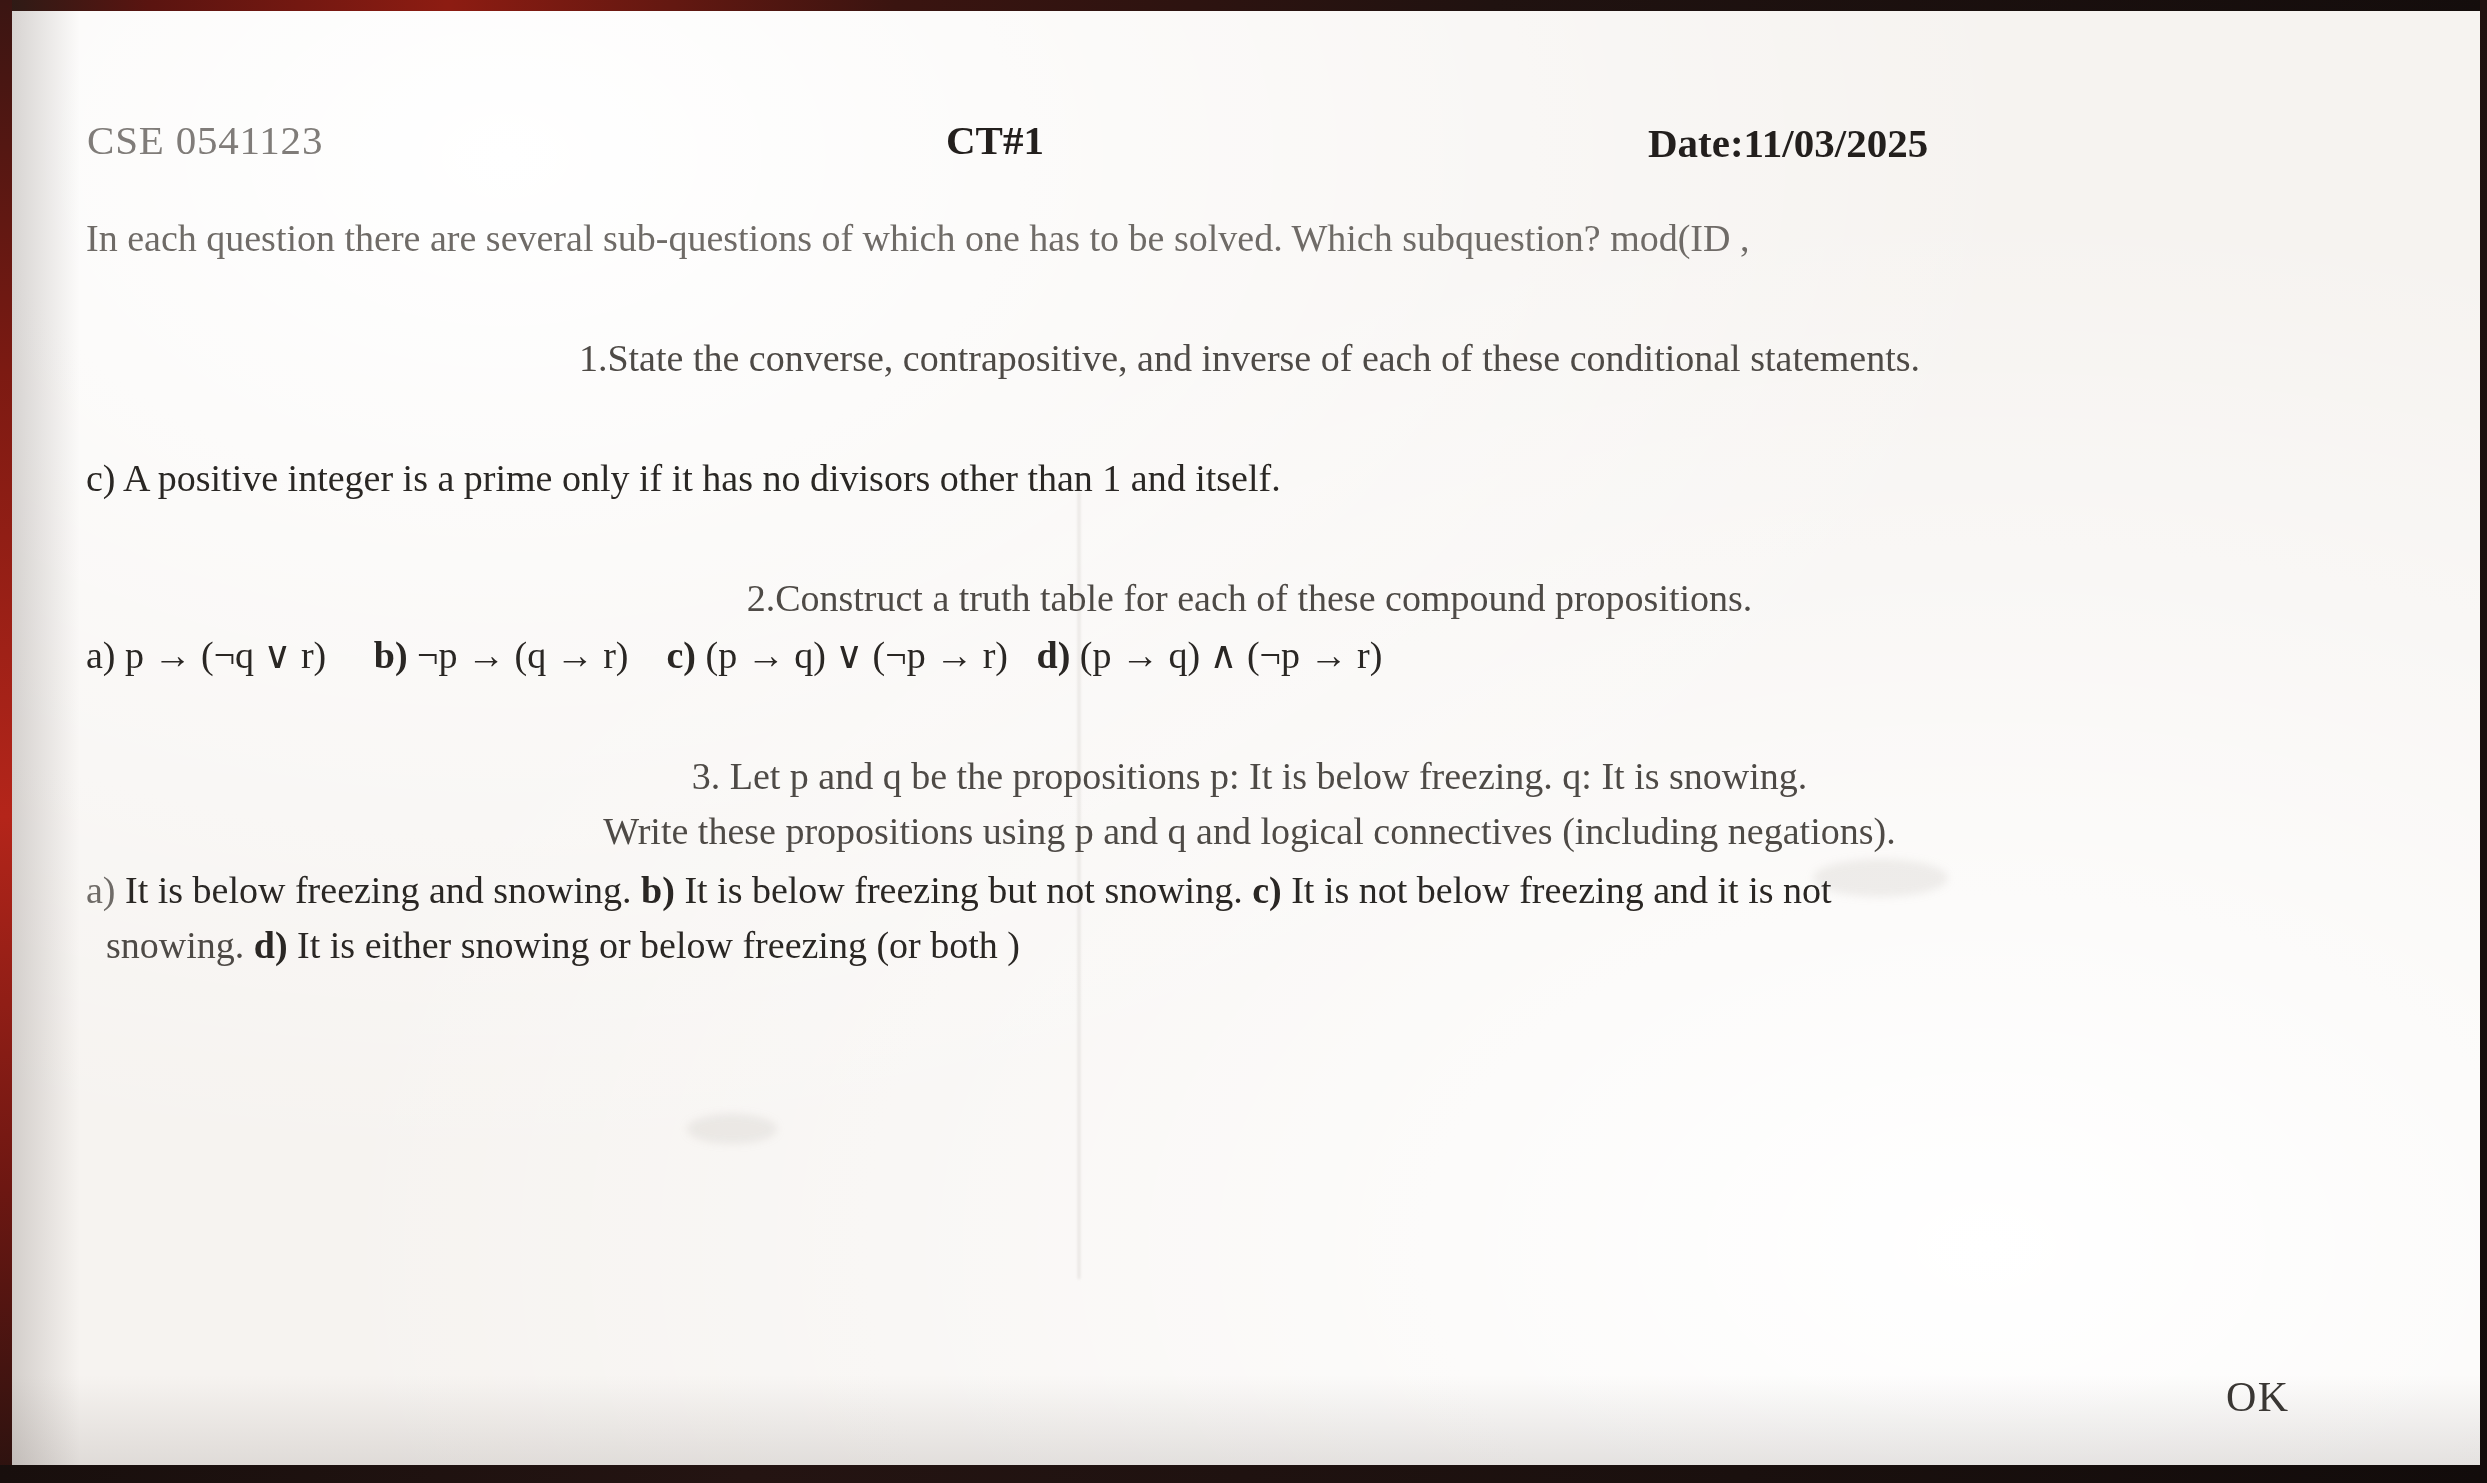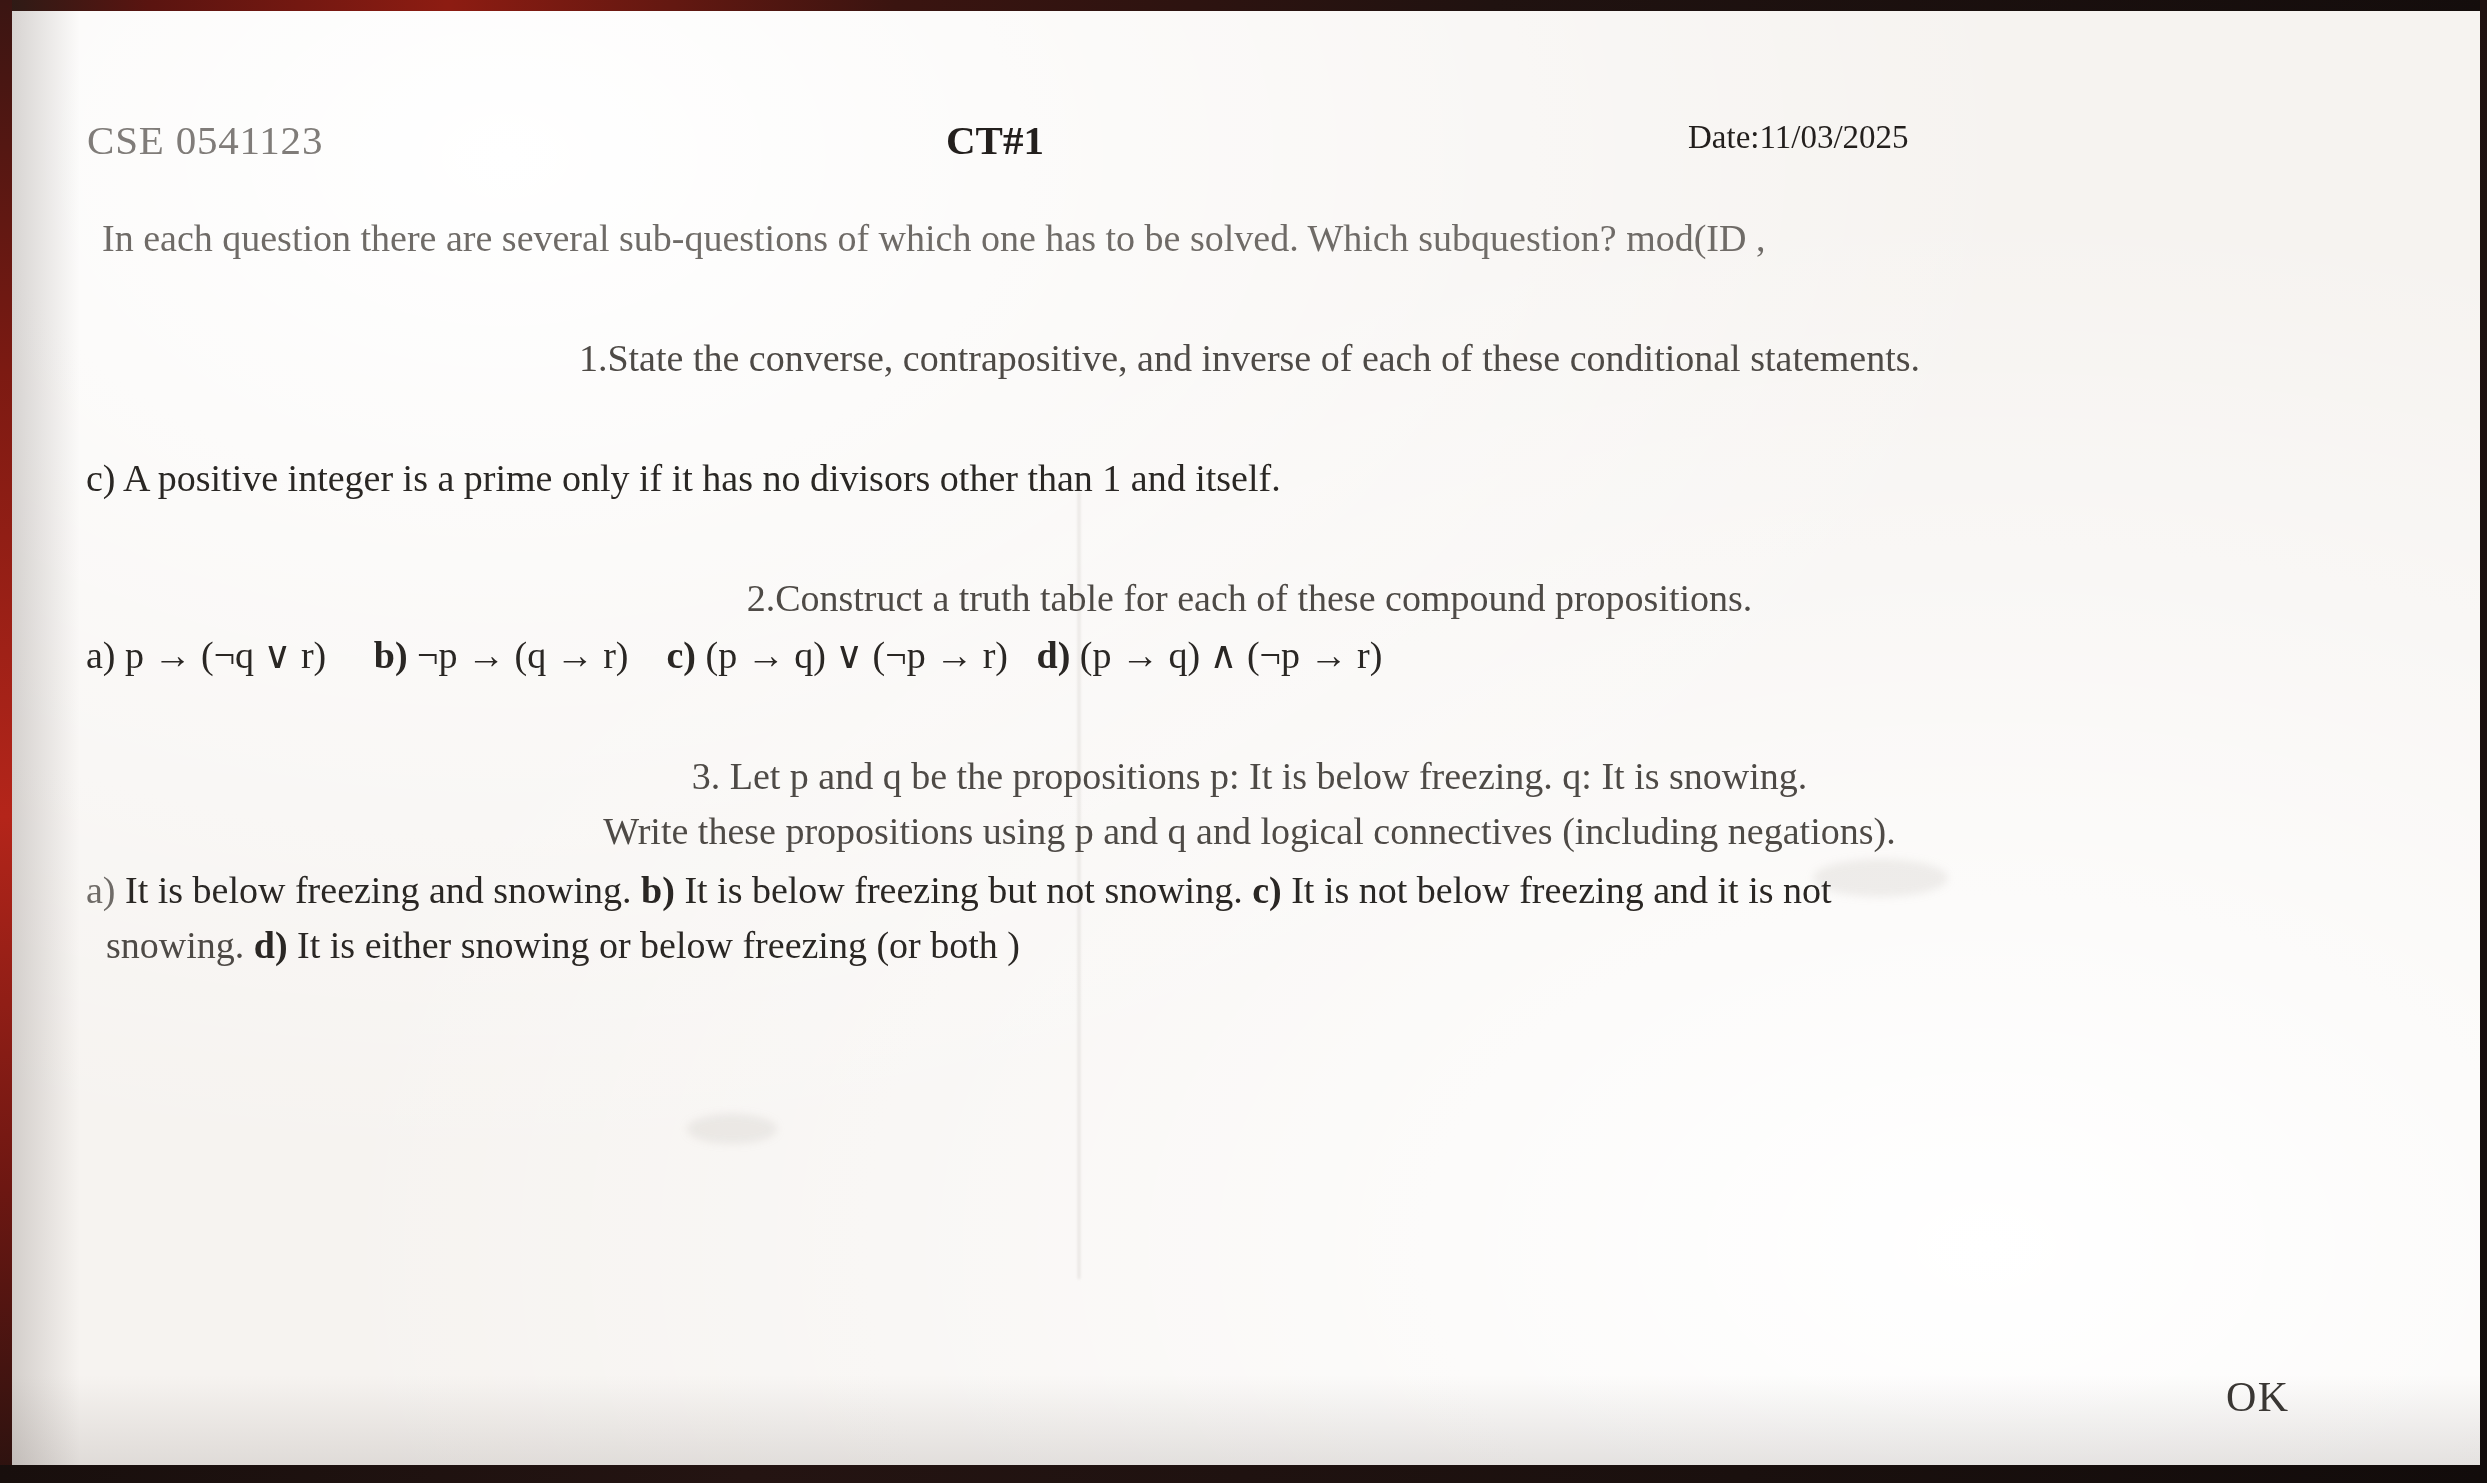--- a/index.html
+++ b/index.html
@@ -89,24 +89,23 @@
     left: 934px;
     top: 0;
     font-size: 41px;
     font-weight: bold;
     color: #231f1d;
   }
   .exam-date {
     position: absolute;
     left: 1636px;
     top: 3px;
-    font-size: 33px;
-    font-weight: normal;
+    font-size: 41px;
+    font-weight: bold;
     color: #231f1d;
-    margin-left: 40px;
   }
 
   
   .para {
     position: absolute;
     font-size: 38px;
     line-height: 1.22;
     color: #2a2724;
   }
   .faded {
@@ -117,21 +116,21 @@
     text-align: center;
   }
   .b { font-weight: bold; }
 
   .intro {
     left: 74px;
     top: 204px;
     width: 2334px;
     text-align: justify;
   }
-  .intro .l1 { display: block; margin-left: 16px; }
+  .intro .l1 { display: block; }
   .intro .l2 { display: block; }
 
   .q1-line {
     left: 74px;
     top: 324px;
     width: 2327px;
   }
   .q1-a {
     left: 74px;
     top: 390px;

